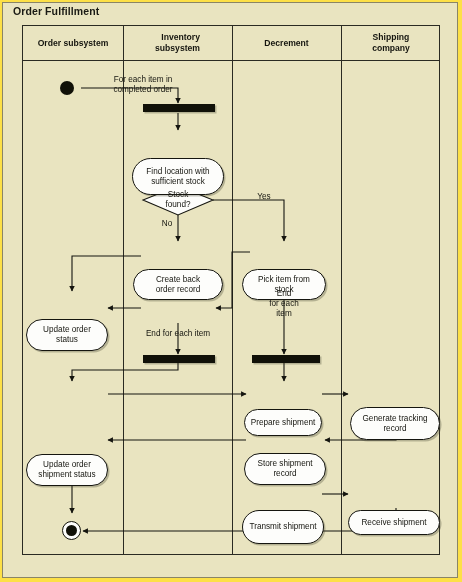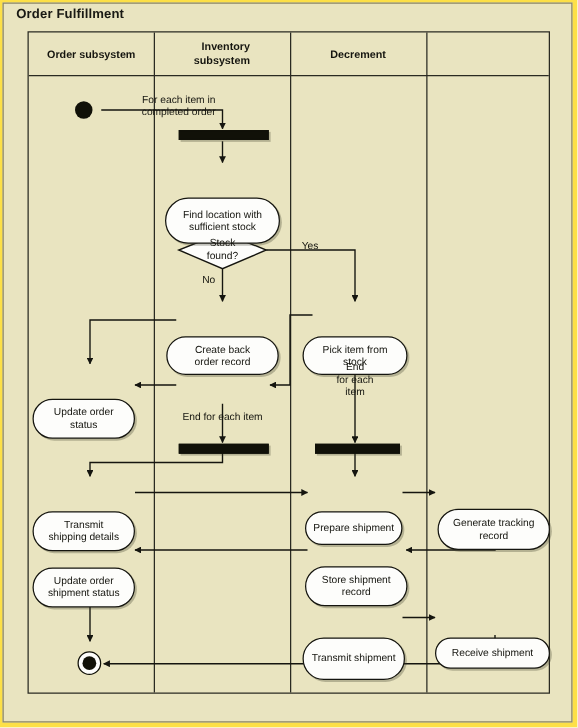--- a/index.html
+++ b/index.html
@@ -151,20 +151,24 @@
     <div class="lane-header" style="left:0px; width:100px;">
       <span>Order subsystem</span>
     </div>
     <div class="lane-header" style="left:100px; width:109px;text-align:right;">
       <span style="white-space:pre-line;">Inventory
 subsystem</span>
     </div>
     <div class="lane-header" style="left:209px; width:109px;">
       <span style="white-space:pre-line;">Decrement</span>
     </div>
+    <div class="lane-header" style="left:318px; width:100px;">
+      <span style="white-space:pre-line;">Shipping
+company</span>
+    </div>
   </div>
 
   <svg id="canvas" viewBox="0 0 462 582">
     <defs>
       <marker id="arrow" viewBox="0 0 10 10" refX="9" refY="5" markerWidth="5" markerHeight="5" orient="auto-start-reverse">
         <path d="M 0 0 L 10 5 L 0 10 z" fill="#15150f"></path>
       </marker>
     </defs>
     <g stroke="#15150f" stroke-width="1.1" fill="none">
 
@@ -220,21 +224,21 @@
 completed order</div>
 
   <div class="bar" style="left:143px; top:104px; width:70px; height:6px;"></div>
 
   <div class="node" style="left:132px; top:130px; width:92px; height:37px; white-space:pre-line;">Find location with
 sufficient stock</div>
 
   <div class="decision-text" style="left:148px; top:190px; width:60px;">Stock
 found?</div>
 
-  <div class="edge-label" style="left:236px; top:192px; width:24px;">Yes</div>
+  <div class="edge-label" style="left:252px; top:192px; width:24px;">Yes</div>
   <div class="edge-label" style="left:158px; top:219px; width:18px;">No</div>
 
   <div class="node" style="left:133px; top:241px; width:90px; height:31px; white-space:pre-line;">Create back
 order record</div>
 
   <div class="node" style="left:242px; top:241px; width:84px; height:31px; white-space:pre-line;">Pick item from
 stock</div>
 
   <div class="node" style="left:26px; top:291px; width:82px; height:32px; white-space:pre-line;">Update order
 status</div>
@@ -242,22 +246,20 @@
 
   <div class="edge-label" style="left:131px; top:329px; width:94px;">End for each item</div>
 
   <div class="edge-label" style="left:262px; top:289px; width:44px; white-space:pre-line;">End
 for each
 item</div>
 
   <div class="bar" style="left:143px; top:355px; width:70px; height:6px;"></div>
   <div class="bar" style="left:252px; top:355px; width:66px; height:6px;"></div>
 
-  <div class="node" style="left:26px; top:381px; width:82px; height:32px; white-space:pre-line;">Transmit
-shipping details</div>
 
   <div class="node" style="left:244px; top:381px; width:78px; height:27px;">Prepare shipment</div>
 
   <div class="node" style="left:350px; top:379px; width:90px; height:33px; white-space:pre-line;">Generate tracking
 record</div>
 
   <div class="node" style="left:26px; top:426px; width:82px; height:32px; white-space:pre-line;">Update order
 shipment status</div>
 
   <div class="node" style="left:244px; top:425px; width:82px; height:32px; white-space:pre-line;">Store shipment

